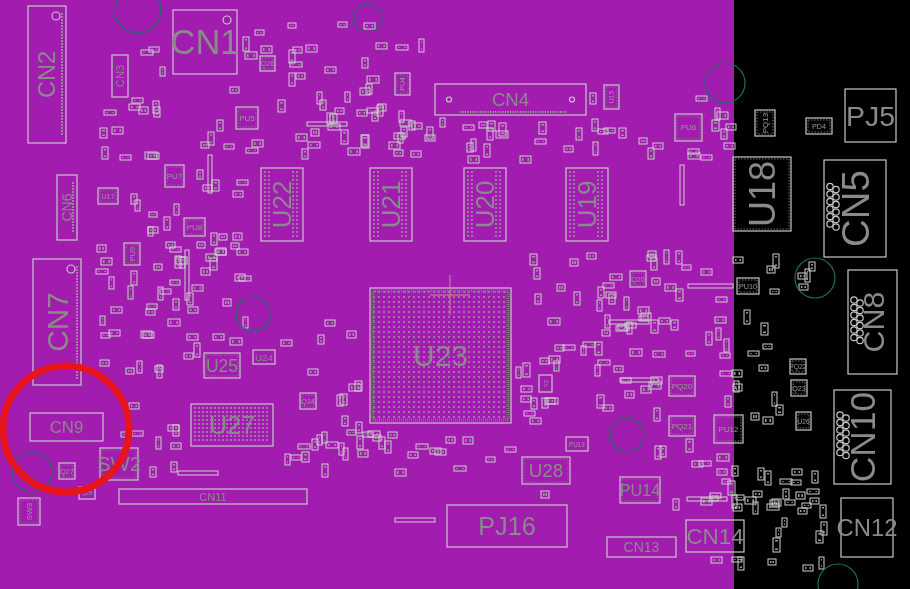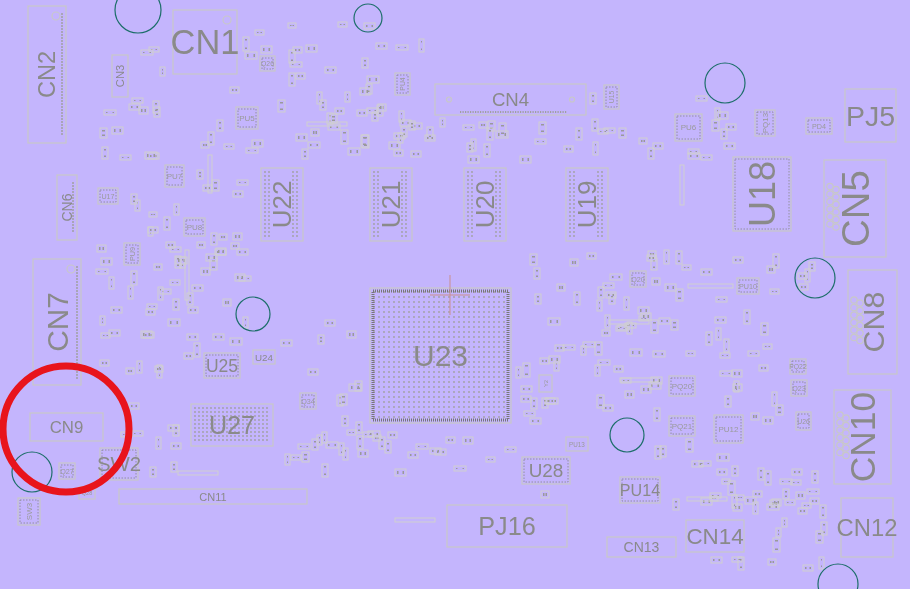--- a/index.html
+++ b/index.html
@@ -1,17 +1,17 @@
 <!DOCTYPE html>
 <html><head>
 <meta charset="utf-8">
 <style>
   html, body { margin: 0; padding: 0; background: #000; }
   body { width: 910px; height: 589px; overflow: hidden; position: relative; font-family: "Liberation Sans", sans-serif; }
-  #board { position: absolute; left: 0; top: 0; width: 910px; height: 589px; background: #c4b5fd; }
+  #board { position: absolute; left: 0; top: 0; width: 734px; height: 589px; background: #a21caf; }
   svg text { font-family: "Liberation Sans", sans-serif; }
   .outline { fill: none; stroke: #c8c8c8; stroke-width: 1.2; }
   .pad { fill: none; stroke: #d0d0d0; stroke-width: 1; }
   .padfill { fill: #9a9a9a; }
   .hole { fill: none; stroke: #1d6e6a; stroke-width: 1.2; }
   .pin { fill: #a0a0a0; }
   .lbl { fill: #8a8a8a; }
   .lbl-small { fill: #9a9a9a; }
   .cursor { stroke: #c98f8f; stroke-width: 1; }
   .marker { fill: none; stroke: #e8141c; stroke-width: 7; }

